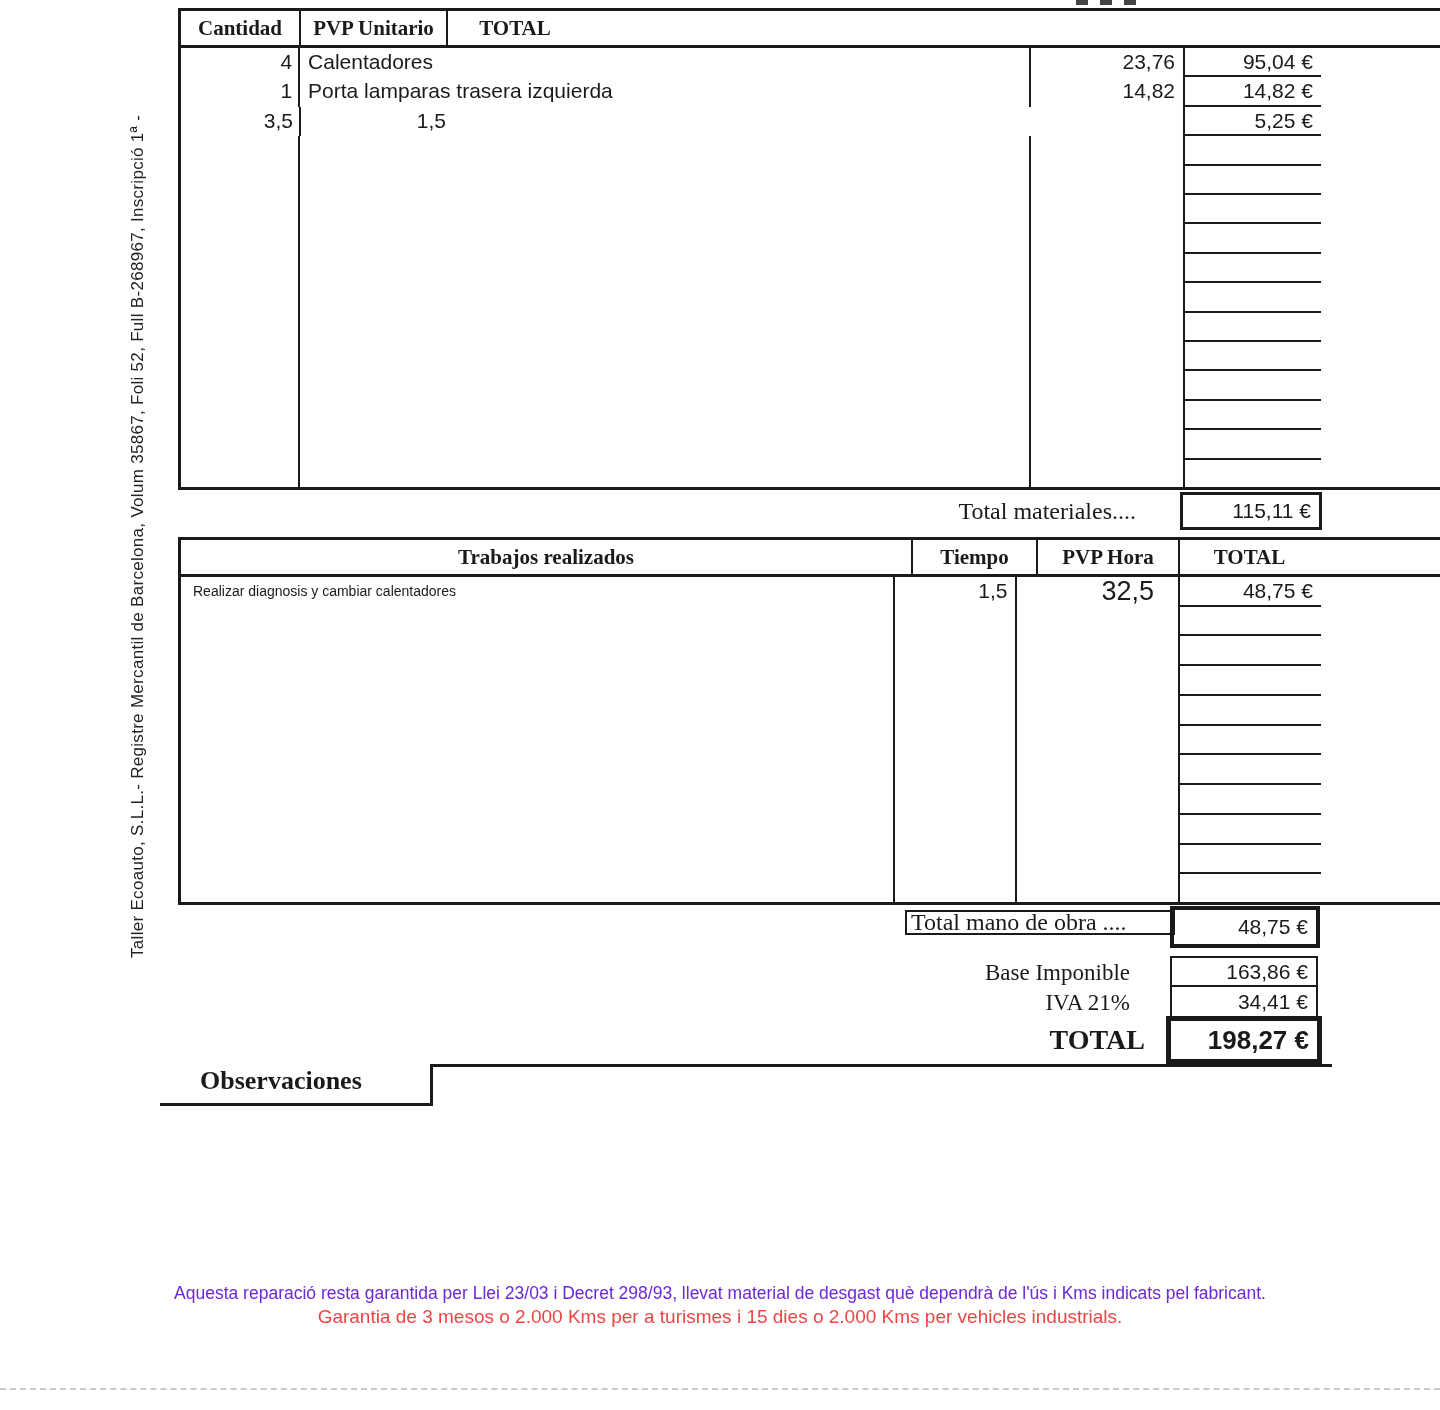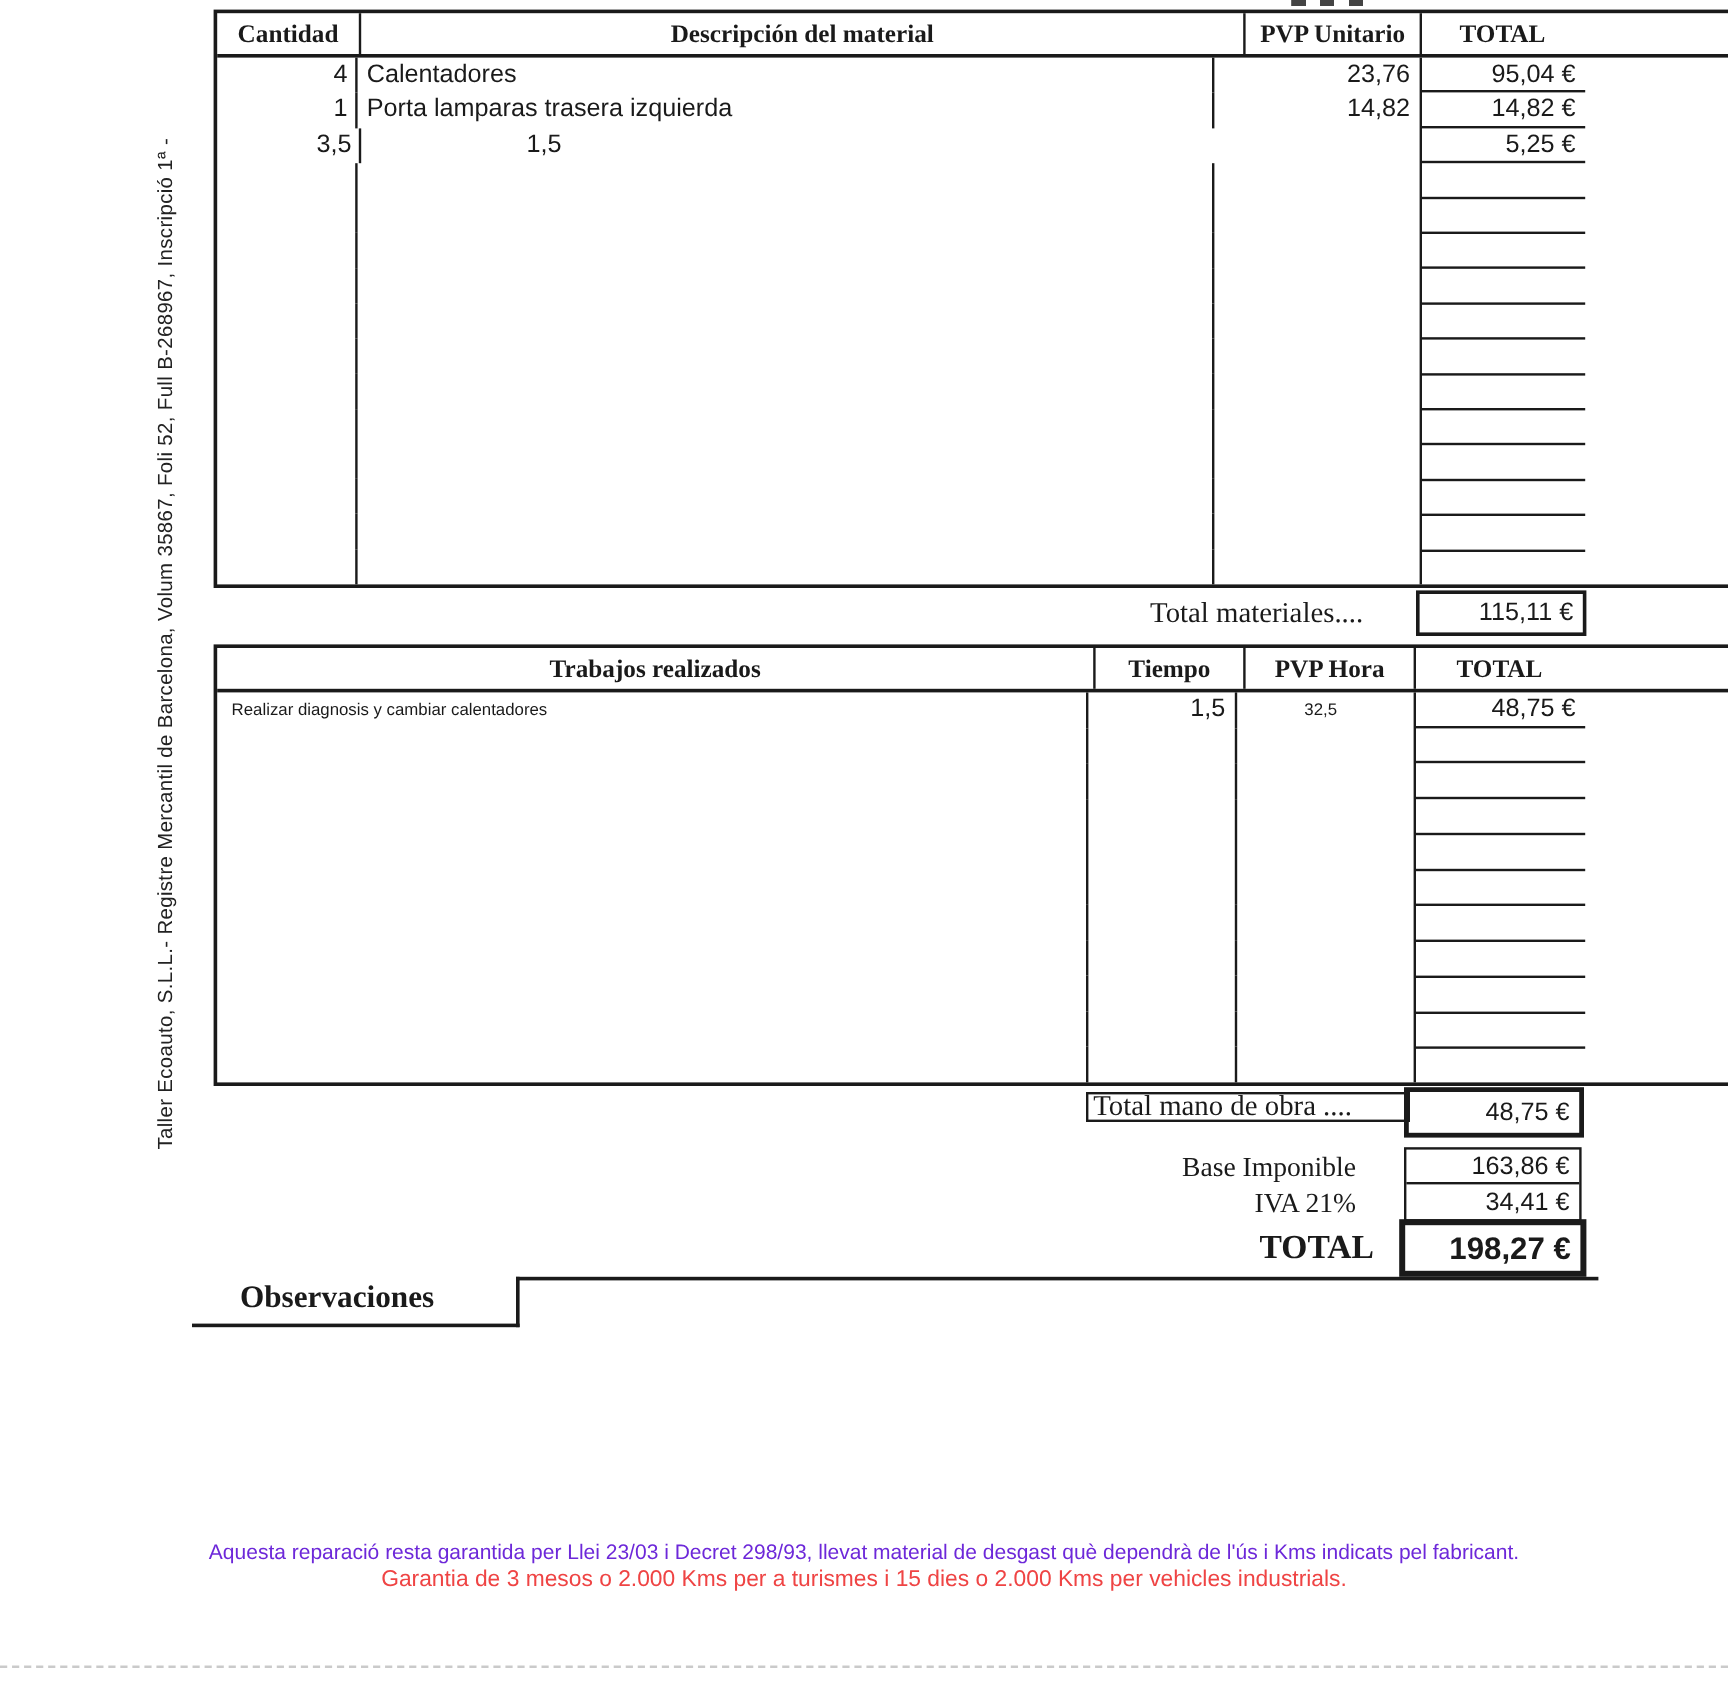--- a/index.html
+++ b/index.html
@@ -41,25 +41,25 @@
   .lh-tot  { width:141px; border-left:2px solid #1a1a1a; }
 
   .t-body { position:relative; display:flex; flex:1; }
   .body-left  { display:flex; flex-direction:column; }
   .mat-table .body-left { width:1002px; }
   .lab-table .body-left { width:997px; }
   .body-row { flex:1; display:flex; }
 
   .c-cant  { width:120px; border-right:2px solid #1a1a1a; box-sizing:border-box; text-align:right; padding:0 6px 0 0; font-size:21px; line-height:28px; }
   .c-desc  { width:737px; border-right:2px solid #1a1a1a; box-sizing:border-box; padding-left:8px; font-size:21px; line-height:28px; }
-  .c-pvp   { width:145px; text-align:right; padding-right:8px; font-size:21px; line-height:28px;padding-left:22px; }
+  .c-pvp   { width:145px; text-align:right; padding-right:8px; font-size:21px; line-height:28px; }
 
   .l-desc  { width:732px; border-right:2px solid #1a1a1a; box-sizing:border-box; padding-left:12px; font-size:14px; line-height:28px; }
   .l-tiempo{ width:125px; border-right:2px solid #1a1a1a; box-sizing:border-box; text-align:right; padding-right:8px; font-size:21px; line-height:28px; }
-  .l-pvp   { width:140px; text-align:center; padding-right:8px; font-size:14px; line-height:28px; }
+  .l-pvp   { width:140px; text-align:right; padding-right:24px; font-size:27px; line-height:28px; }
 
   .body-total { display:flex; flex-direction:column; border-left:2px solid #1a1a1a; box-sizing:border-box; }
   .mat-table .body-total { width:138px; }
   .lab-table .body-total { width:143px; }
   .total-cell { flex:1; border-bottom:2px solid #1a1a1a; text-align:right; padding-right:8px; font-size:21px; line-height:27px; box-sizing:border-box; }
   .total-cell:last-child { border-bottom:none; }
 
   
   .total-materiales { position:absolute; left:178px; top:492px; width:1144px; height:38px; display:flex; justify-content:flex-end; align-items:center; }
   .total-materiales .lbl { font-family:"Liberation Serif", serif; font-size:24px; margin-right:44px; }
@@ -90,21 +90,20 @@
 <body>
 
 <div class="page">
 
   <div class="side-text">Taller Ecoauto, S.L.L.- Registre Mercantil de Barcelona, Volum 35867, Foli 52, Full B-268967, Inscripció 1ª -</div>
   <div class="top-artifact"></div>
 
   <div class="doc-table mat-table">
     <div class="t-header">
       <div class="hc mh-cant hdr-div">Cantidad</div>
-      <div class="hc mh-desc hdr-div">Descripción del material</div>
       <div class="hc mh-pvp">PVP Unitario</div>
       <div class="hc mh-tot">TOTAL</div>
     </div>
     <div class="t-body">
       <div class="body-left" id="mat-left">
           <div class="body-row">
             <div class="c-cant">4</div>
             <div class="c-desc">Calentadores</div>
             <div class="c-pvp">23,76</div>
           </div>

